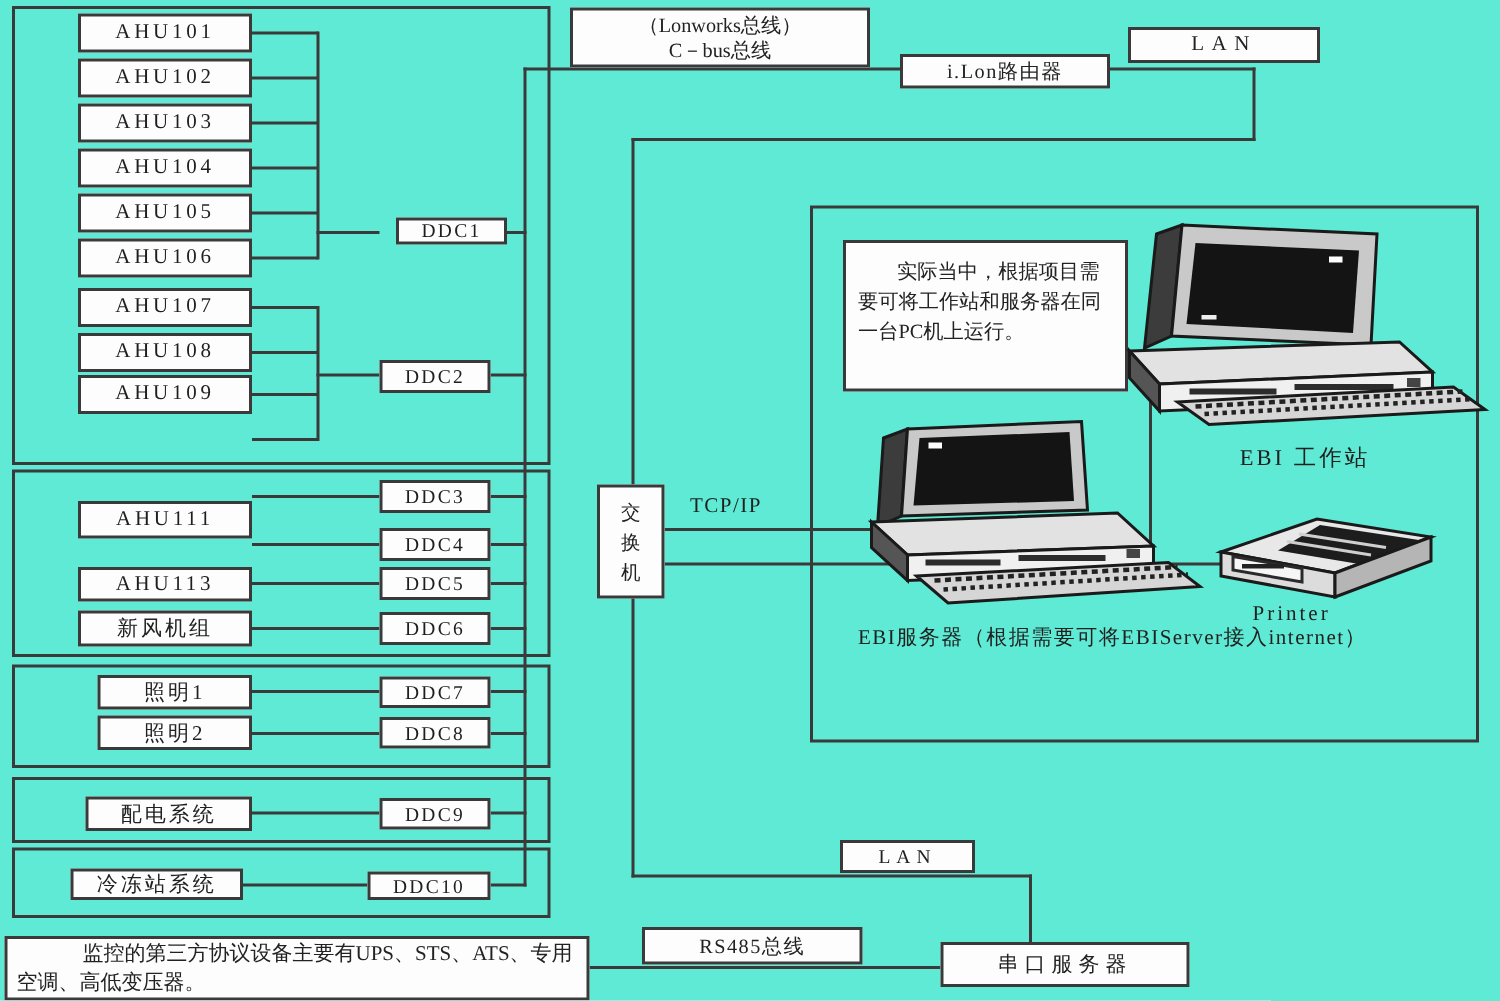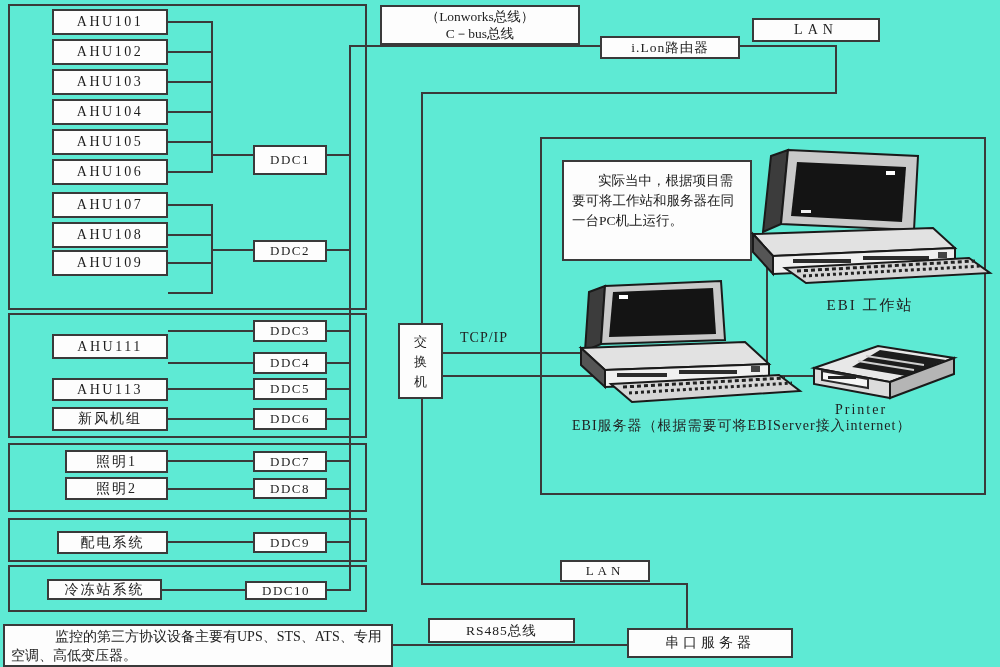--- a/index.html
+++ b/index.html
@@ -86,21 +86,21 @@
   <div class="gbox" style="left:8px;top:443px;width:359px;height:69px;"></div>
   <div class="gbox" style="left:8px;top:518px;width:359px;height:44px;"></div>
   <div class="gbox" style="left:8px;top:565px;width:359px;height:47px;"></div>
 
   <div class="box dev" style="left:52px;top:9px;width:116px;height:26px;">AHU101</div>
   <div class="box dev" style="left:52px;top:39px;width:116px;height:26px;">AHU102</div>
   <div class="box dev" style="left:52px;top:69px;width:116px;height:26px;">AHU103</div>
   <div class="box dev" style="left:52px;top:99px;width:116px;height:26px;">AHU104</div>
   <div class="box dev" style="left:52px;top:129px;width:116px;height:26px;">AHU105</div>
   <div class="box dev" style="left:52px;top:159px;width:116px;height:26px;">AHU106</div>
-  <div class="box ddc" style="left:253px;top:145px;width:74px;height:30px;">DDC1</div>
+  <div class="box ddc" style="left:264px;top:145px;width:74px;height:18px;">DDC1</div>
 
   <div class="box dev" style="left:52px;top:192px;width:116px;height:26px;">AHU107</div>
   <div class="box dev" style="left:52px;top:222px;width:116px;height:26px;">AHU108</div>
   <div class="box dev" style="left:52px;top:250px;width:116px;height:26px;">AHU109</div>
   <div class="box ddc" style="left:253px;top:240px;width:74px;height:22px;">DDC2</div>
 
   <div class="box dev" style="left:52px;top:334px;width:116px;height:25px;text-align:right;">AHU111</div>
   <div class="box ddc" style="left:253px;top:320px;width:74px;height:22px;">DDC3</div>
   <div class="box ddc" style="left:253px;top:352px;width:74px;height:22px;">DDC4</div>
   <div class="box dev" style="left:52px;top:378px;width:116px;height:23px;">AHU113</div>

